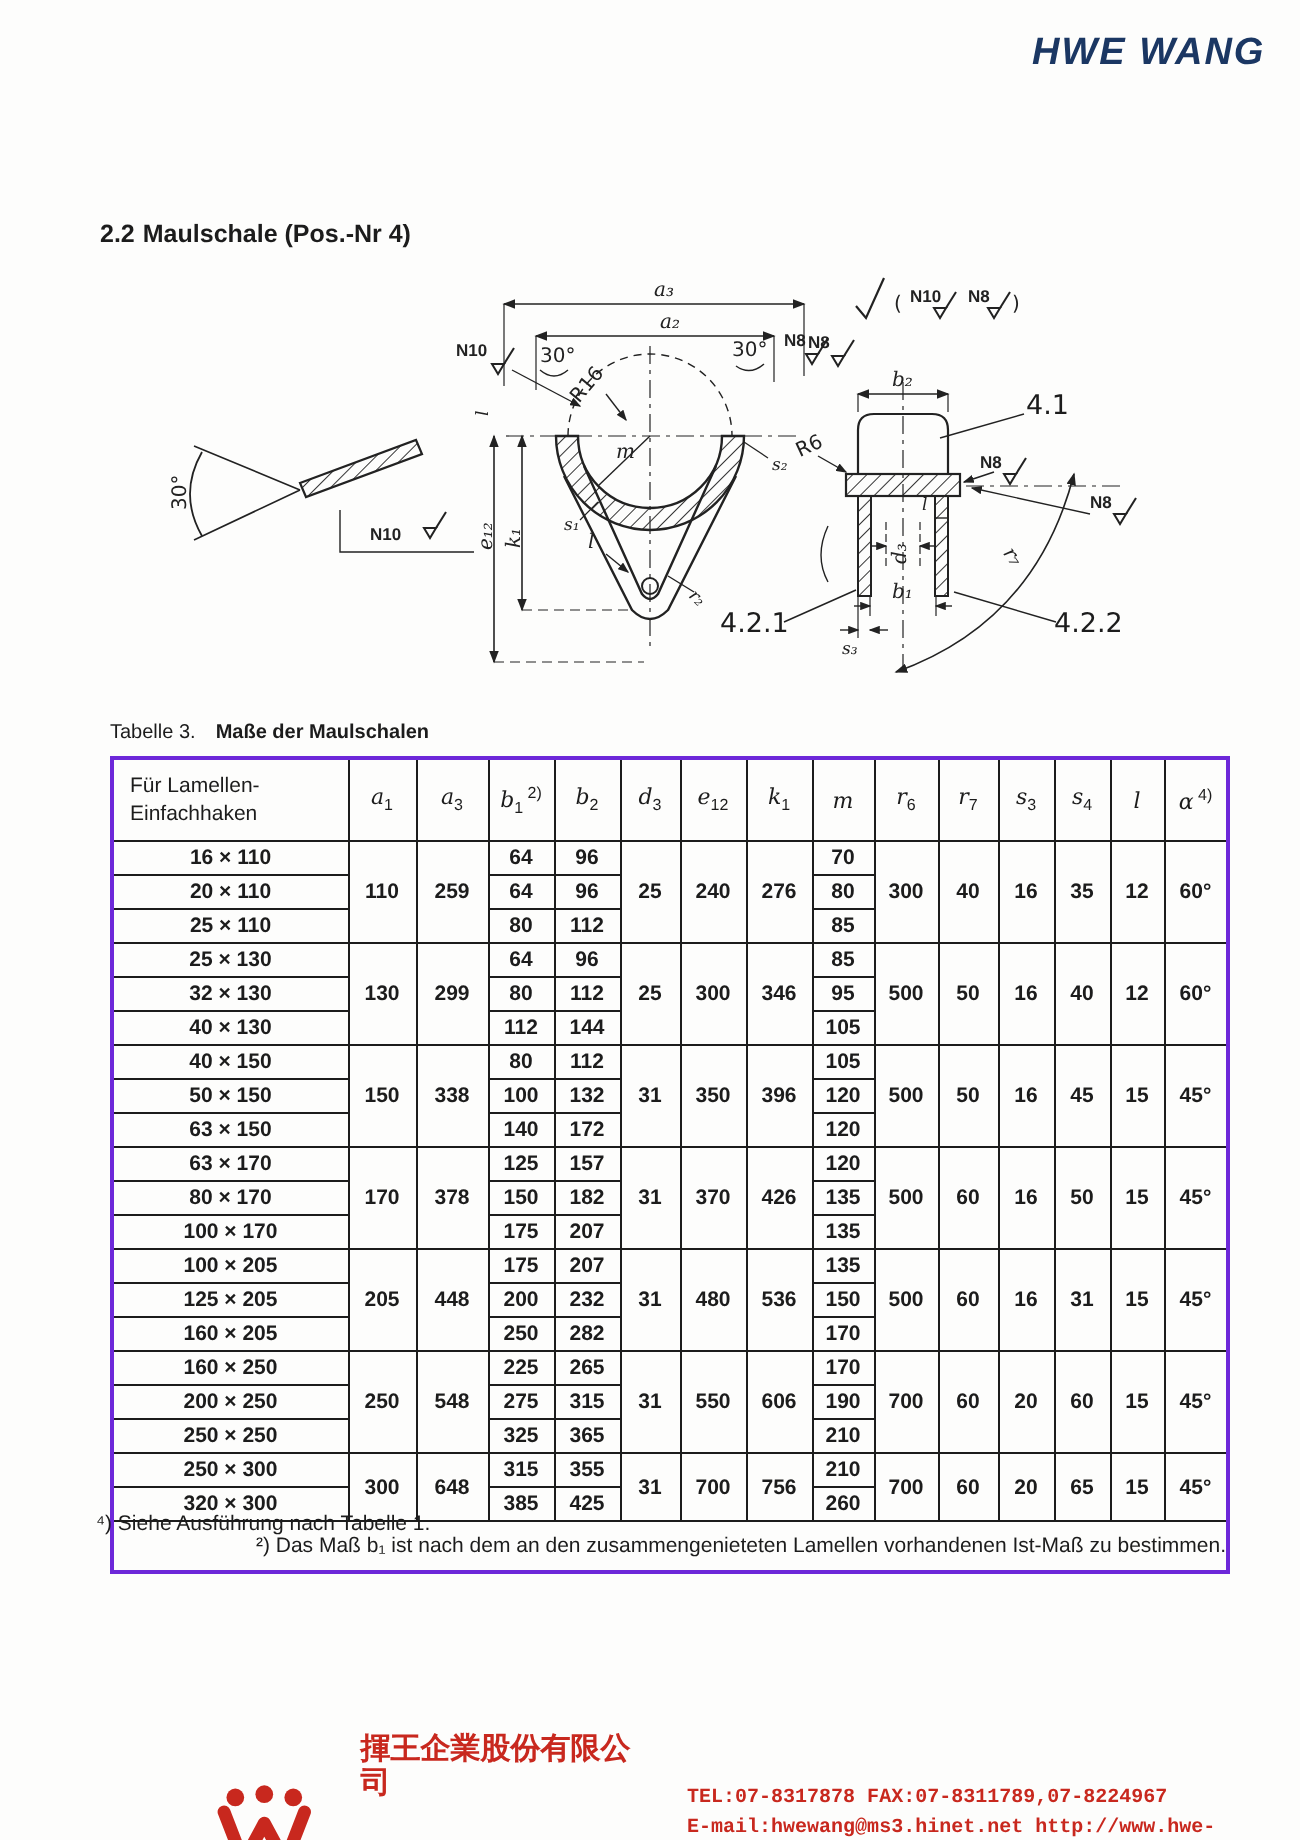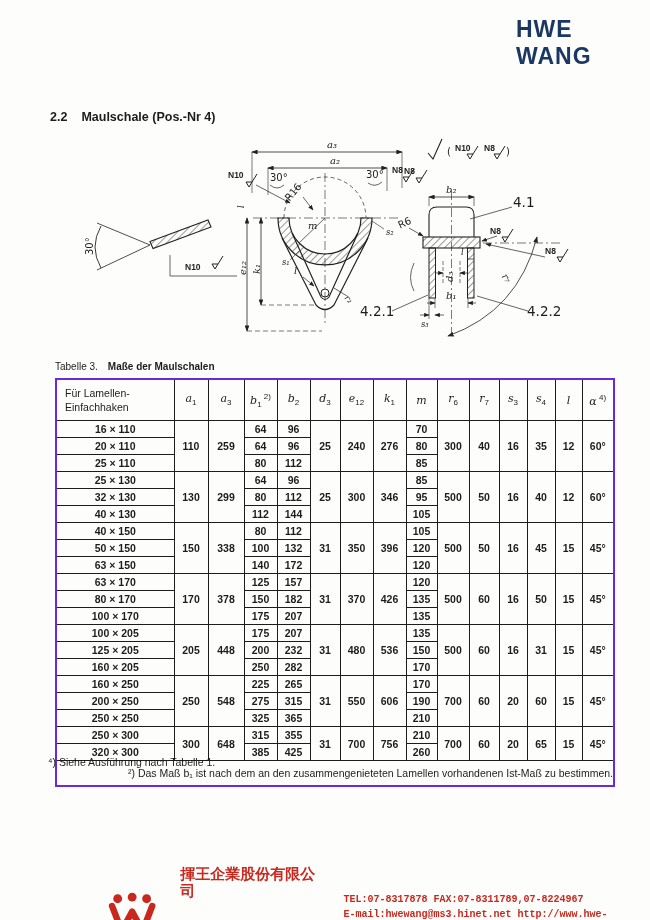--- a/index.html
+++ b/index.html
@@ -1,23 +1,23 @@
 <!DOCTYPE html>
 <html><head>
 <meta charset="utf-8">
 <style>
   html,body{margin:0;padding:0;}
   body{width:650px;height:920px;background:#fdfdfc;position:relative;overflow:hidden;
        font-family:"Liberation Sans",sans-serif;color:#1c1c1c;}
   .abs{position:absolute;}
   
-  .brand{top:16px;left:516px;font-weight:bold;font-size:23px;letter-spacing:1px;}
+  .brand{top:16px;left:516px;font-weight:bold;font-size:19px;letter-spacing:1px;font-style:italic;}
   
   .sec-title{top:110px;left:50px;font-size:12.5px;font-weight:bold;}
-  .sec-title .num{margin-right:14px;}
+  .sec-title .num{margin-right:4px;}
   
   svg.drawing{top:133px;left:0;}
   .dim{font:italic 10px "DejaVu Serif",serif;fill:#222;}
   .dimS{font:italic 8.5px "DejaVu Serif",serif;fill:#222;}
   .dimB{font:400 10px "DejaVu Sans",sans-serif;fill:#222;}
   .ref{font:400 13.5px "DejaVu Sans",sans-serif;fill:#1c1c1c;}
   .finL{font:700 8.5px "Liberation Sans",sans-serif;fill:#222;}
   
   .caption{top:361px;left:55px;font-size:10px;}
   .caption b{margin-left:10px;}

